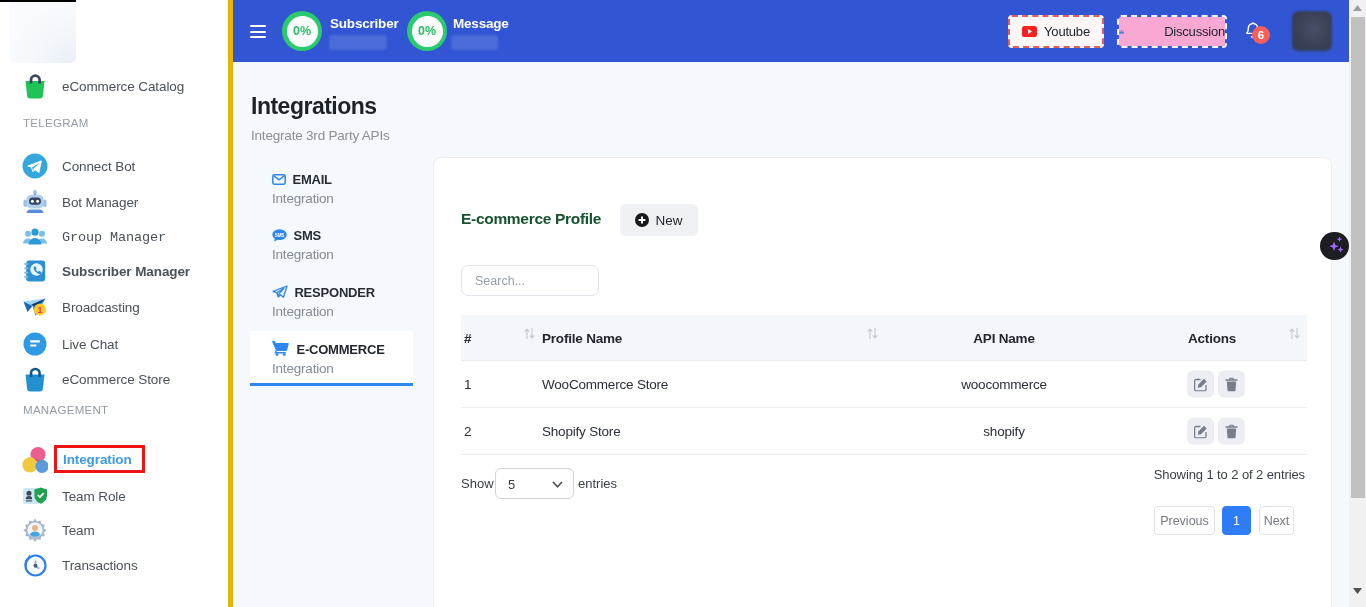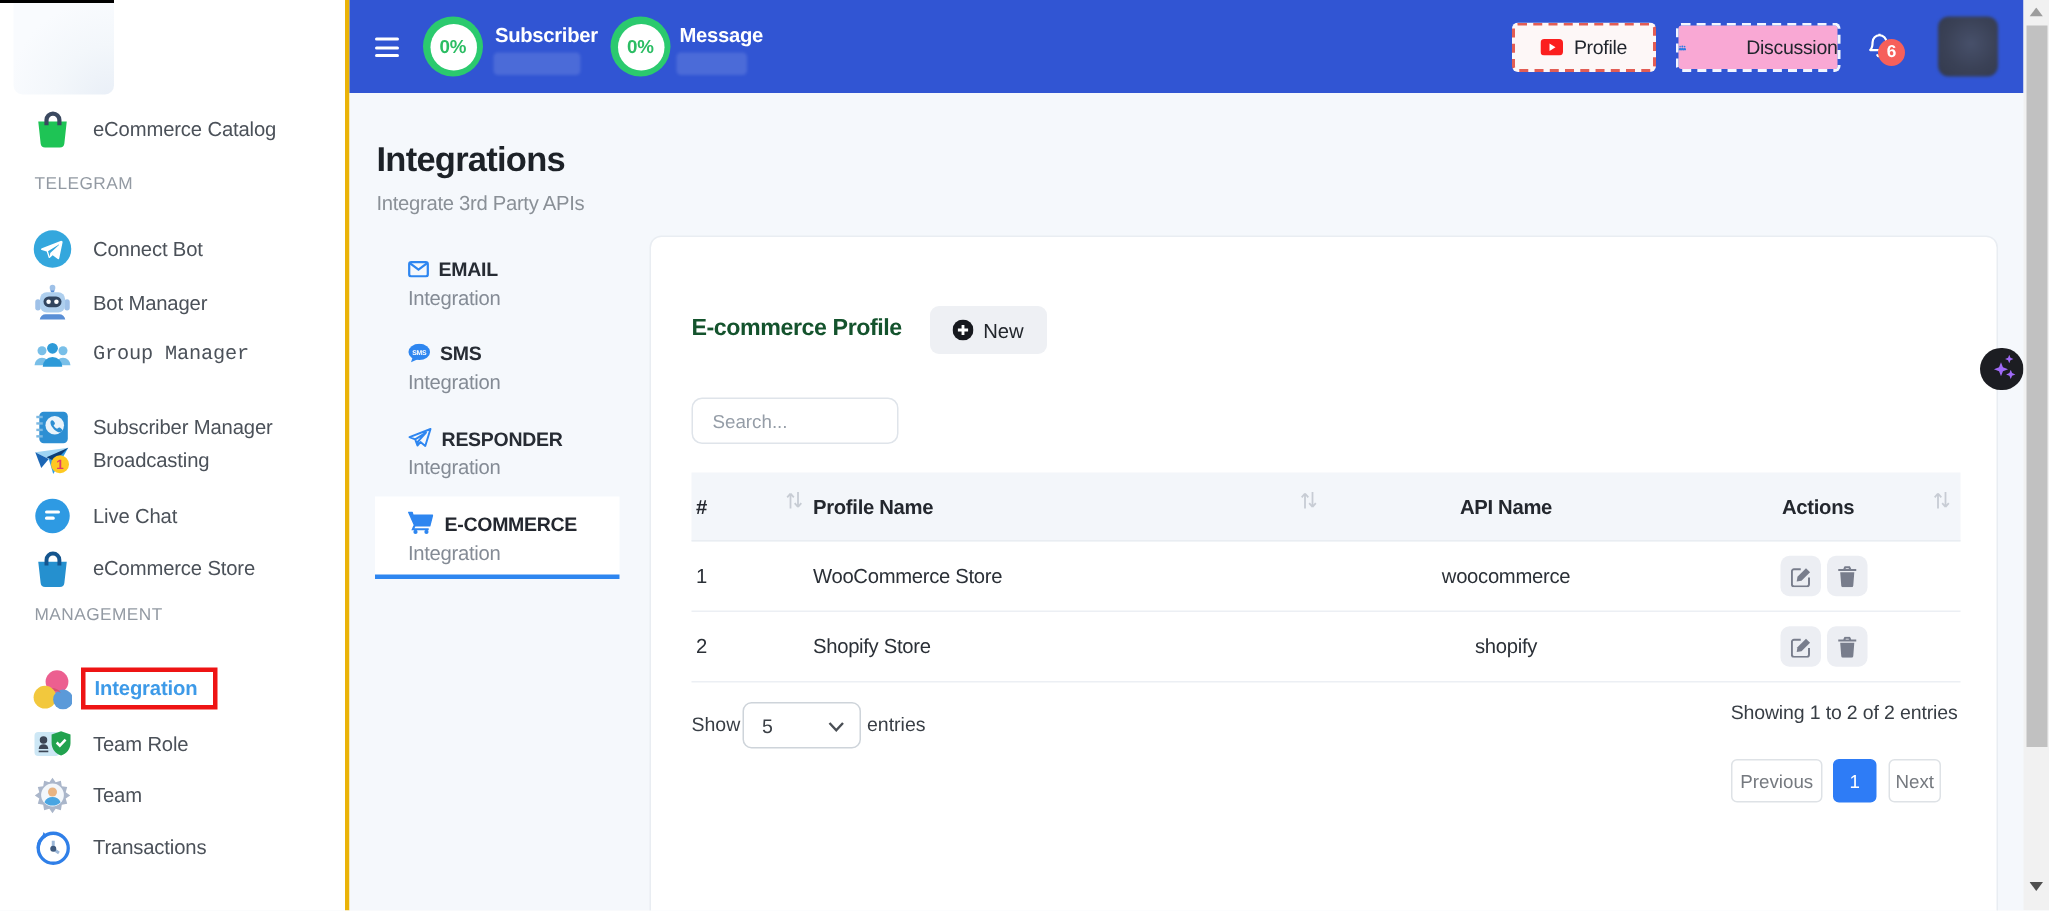--- a/index.html
+++ b/index.html
@@ -1,21 +1,21 @@
 <!DOCTYPE html>
 <html><head>
 <meta charset="utf-8">
 <style>
   * { margin:0; padding:0; box-sizing:border-box; }
   html,body { width:1366px; height:607px; overflow:hidden; }
   body { font-family:"Liberation Sans", sans-serif; position:relative; background:#f5f8fc; }
   .abs { position:absolute; }
 
   
-  #sidebar { left:0; top:0; width:233px; height:607px; background:#ffffff; border-right:3px solid #eab308; }
+  #sidebar { left:0; top:0; width:233px; height:607px; background:#ffffff; border-right:5px solid #eab308; }
   #topblack { left:0; top:0; width:76px; height:2px; background:#000; }
   #logoblob { left:9px; top:2px; width:67px; height:61px;
     background: radial-gradient(circle at 95% 105%, #e9eff7 0%, #f3f7fb 40%, #f9fbfe 75%);
     border-radius:0 0 6px 6px; }
   .sitem { position:absolute; left:0; width:233px; height:26px; }
   .sitem .sicon { position:absolute; left:22px; top:0; width:26px; height:26px; }
   .sitem .stext { position:absolute; left:62px; top:50%; transform:translateY(-50%);
     font-size:13.5px; letter-spacing:-0.1px; color:#4b5159; white-space:nowrap; }
   .slabel { position:absolute; left:23px; font-size:11.5px; color:#939aa3; letter-spacing:0.3px; }
 
@@ -134,21 +134,21 @@
       <circle cx="6" cy="9.8" r="3" fill="#79bfe8"></circle>
       <circle cx="20" cy="9.8" r="3" fill="#79bfe8"></circle>
       <circle cx="13" cy="8.2" r="3.6" fill="#2d9ad8"></circle>
       <path d="M1 19.5 a5 5 0 0 1 10 0 z" fill="#79bfe8"></path>
       <path d="M15 19.5 a5 5 0 0 1 10 0 z" fill="#79bfe8"></path>
       <path d="M6.5 20.5 a6.5 6.5 0 0 1 13 0 z" fill="#2d9ad8"></path>
     </svg>
     <div class="stext">Group Manager</div>
   </div>
 
-  <div class="sitem" style="top:272px;">
+  <div class="sitem" style="top:258px;font-weight:bold;">
     <svg class="sicon" viewBox="0 0 26 26">
       <rect x="4.2" y="2.5" width="19" height="21" rx="3" fill="#2d8fd3"></rect>
       <g stroke="#7db9e2" stroke-width="1.6">
         <line x1="2.2" y1="6" x2="6.5" y2="6"></line>
           <line x1="2.2" y1="10.3" x2="6.5" y2="10.3"></line>
         <line x1="2.2" y1="14.6" x2="6.5" y2="14.6"></line>
           <line x1="2.2" y1="18.9" x2="6.5" y2="18.9"></line>
       </g>
       <circle cx="14.5" cy="11.5" r="6.2" fill="#eaf4fb"></circle>
       <path d="M11.8 8.9 c.5-.9 1.4-.9 1.9-.2 l.7 1 c.4.6.2 1-.2 1.4 l-.5.5 c.6 1 1.4 1.8 2.4 2.3 l.6-.6 c.4-.4.9-.5 1.4-.1 l1 .8 c.7.5.6 1.3-.2 1.8 -1 .7-2.6.3-4.4-1.2 -1.8-1.5-3.4-4-2.7-5.7 z" fill="#2d8fd3"></path>
@@ -247,21 +247,21 @@
       <div class="inner">0%</div>
     </div>
   <div class="tlabel" style="left:220px;">Message</div>
   <div class="tpill" style="left:218px; width:47px;"></div>
 
   <div class="tbtn" id="ytbtn">
     <svg width="15" height="11" viewBox="0 0 15 11">
         <rect width="15" height="11" rx="2.6" fill="#fb1f1f"></rect>
         <path d="M6 3 l4 2.5 -4 2.5z" fill="#fff"></path>
       </svg>
-    <span>Profile</span>
+    <span>Youtube</span>
   </div>
   <div class="tbtn" id="dsbtn">
     <svg width="17" height="12" viewBox="0 0 17 12">
       <circle cx="3.5" cy="3" r="1.8" fill="#2e7ce4"></circle>
         <circle cx="13.5" cy="3" r="1.8" fill="#2e7ce4"></circle>
       <circle cx="8.5" cy="2.6" r="2.2" fill="#2e7ce4"></circle>
       <path d="M0.2 9.5 a3.3 3.3 0 0 1 6.6 0 v1.5 h-6.6z" fill="#2e7ce4"></path>
       <path d="M10.2 9.5 a3.3 3.3 0 0 1 6.6 0 v1.5 h-6.6z" fill="#2e7ce4"></path>
       <path d="M4.6 9 a4 4 0 0 1 7.8 0 v2 h-7.8z" fill="#2e7ce4"></path>
     </svg>

